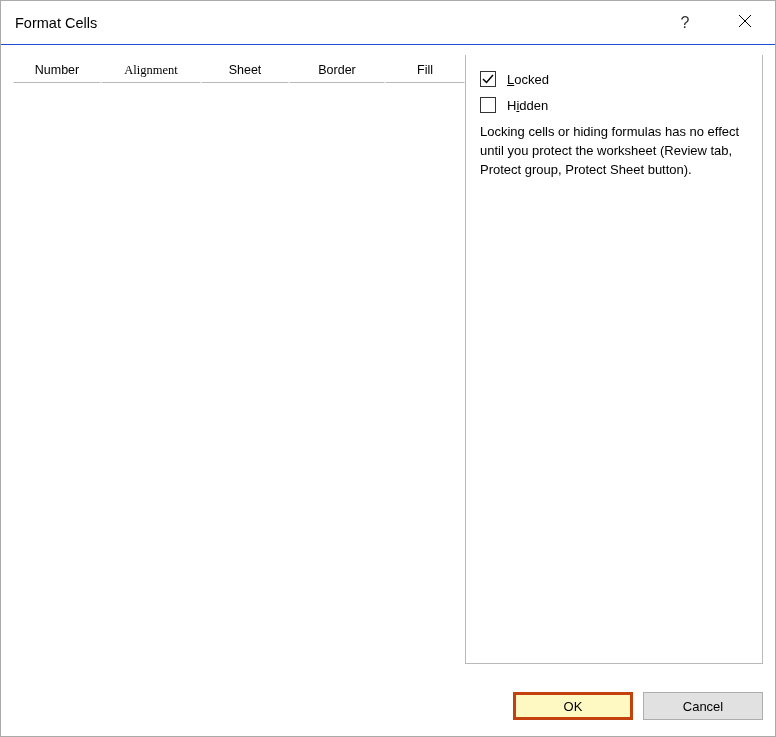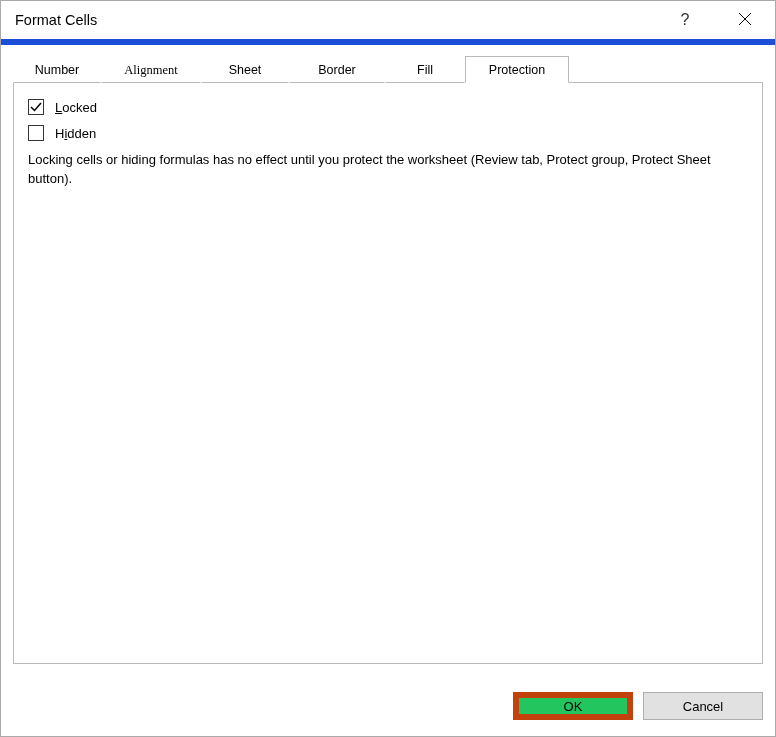--- a/index.html
+++ b/index.html
@@ -17,40 +17,40 @@
     border: 1px solid #aaa;
     display: flex;
     flex-direction: column;
     background: #fff;
   }
   .titlebar {
     height: 44px;
     display: flex;
     align-items: center;
     padding-left: 14px;
-    border-bottom: 6px solid #1d4ed8;
+    border-bottom: 1px solid #1d4ed8;
   }
   .title-text {
     font-size: 14.5px;
     flex: 0 0 auto;
   }
   .tb-spacer { flex: 1 1 auto; }
   .tb-btn {
     width: 60px; height: 44px;
     display: flex; align-items: center; justify-content: center;
     color: #333;
   }
   .tb-help { font-size: 16px; font-weight: 400; }
   .tb-close svg { width: 14px; height: 14px; }
   .tb-close svg line { stroke: #000; stroke-width: 1; }
   .body {
     flex: 1 1 auto;
     padding: 10px 12px 12px 12px;
     display: flex;
-    flex-direction: column;
+    flex-direction: row;
   }
   .tabstrip {
     display: flex;
     align-items: flex-end;
     height: 28px;
     position: relative;
   }
   .tab {
     height: 27px;
     line-height: 27px;
@@ -123,22 +123,22 @@
     padding: 0 12px;
   }
   .btn {
     width: 120px; height: 28px;
     border: 1px solid #aeaeae;
     background: #e1e1e1;
     font-size: 13px;
     display: flex; align-items: center; justify-content: center;
   }
   .btn.primary {
-    border: 6px solid #c2410c;
-    background: #22c55e;
+    border: 3px solid #c2410c;
+    background: #fef9c3;
   }
 </style>
 </head>
 <body>
 
 <div class="dialog">
 
   <div class="titlebar">
     <span class="title-text">Format Cells</span>
     <span class="tb-spacer"></span>
@@ -166,23 +166,20 @@
       </div>
       <div class="tab inactive tab-w-font">
         <span>Sheet</span>
       </div>
       <div class="tab inactive tab-w-border">
         <span>Border</span>
       </div>
       <div class="tab inactive tab-w-fill">
         <span>Fill</span>
       </div>
-      <div class="tab active tab-w-protection">
-        <span>Protection</span>
-      </div>
       <div class="tabstrip-remainder"></div>
     </div>
 
     <div class="tabpane">
 
       <div class="chk-row">
         <span class="chkbox" id="chk-locked">
           <svg viewBox="0 0 12 12">
               <polyline points="1,6 4.5,9.5 11,2"></polyline>
             </svg>

